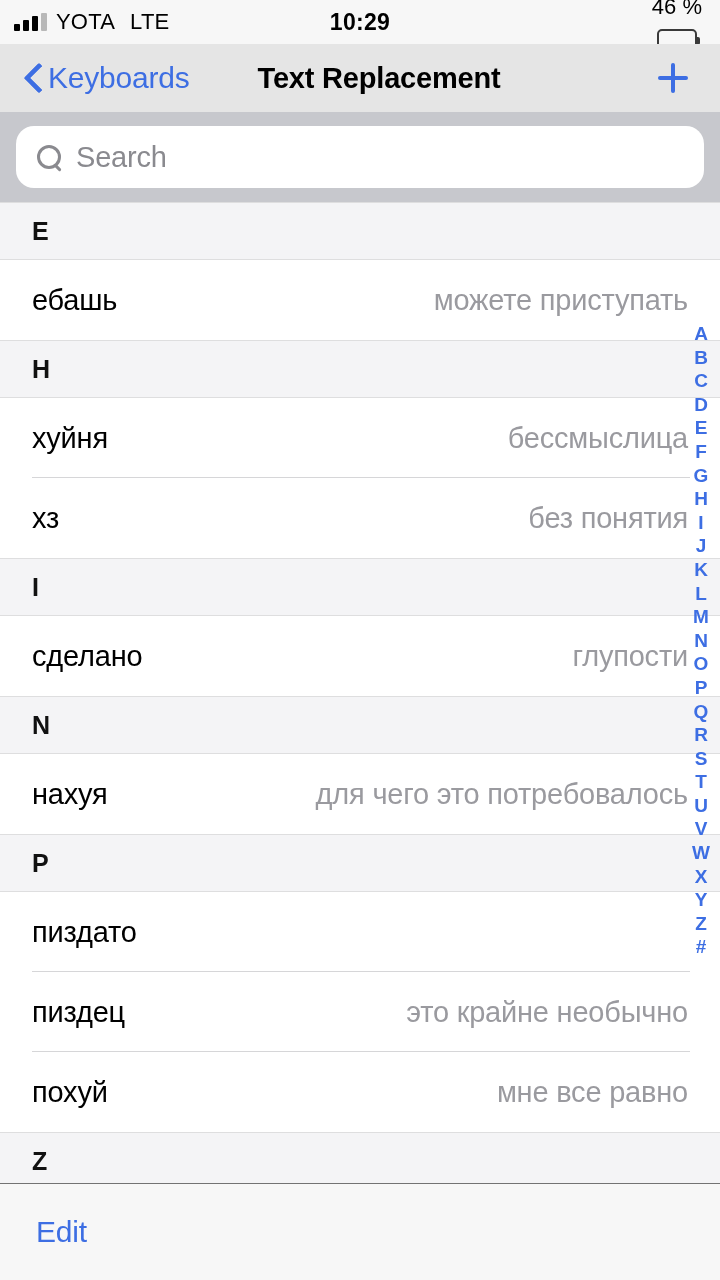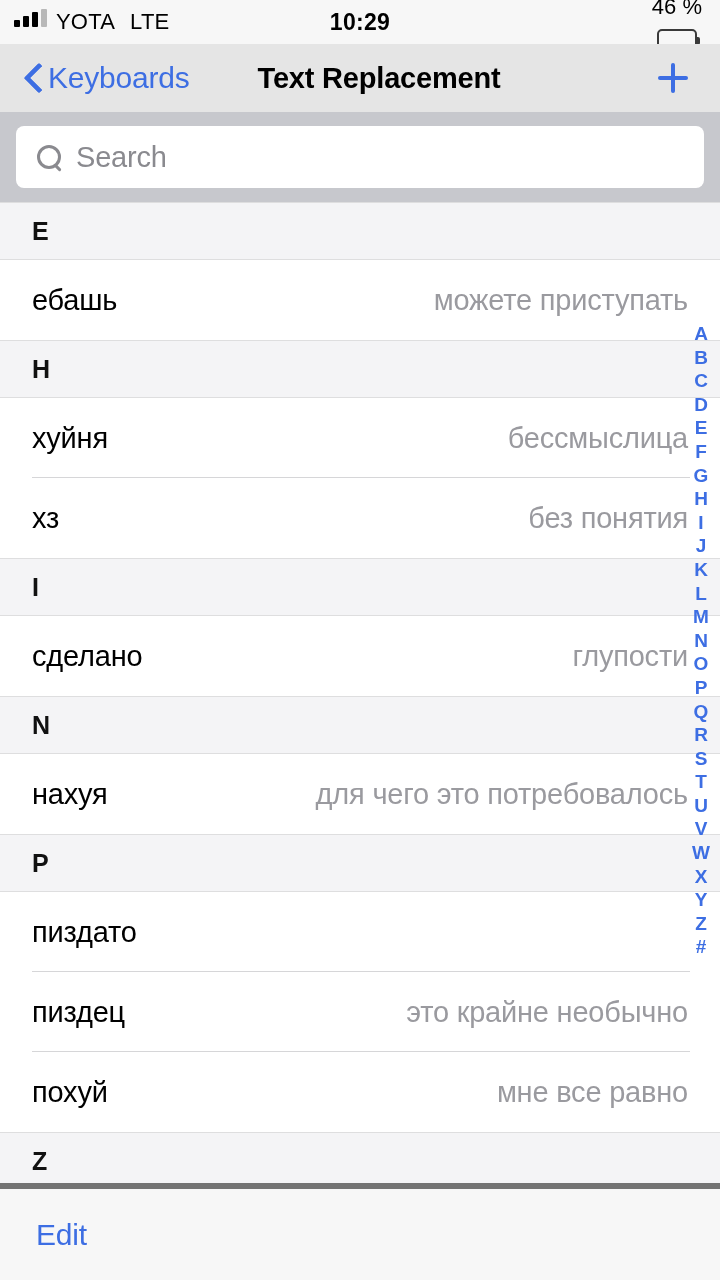--- a/index.html
+++ b/index.html
@@ -13,21 +13,21 @@
   #app { position:relative; width:720px; height:1280px; background:#ffffff; }
 
   
   .statusbar{
     height:44px; width:100%;
     display:flex; align-items:center;
     padding:0 18px 0 14px;
     background:#f7f7f7;
     position:relative;
   }
-  .sb-left{ display:flex; gap:9px; }
+  .sb-left{ display:flex; align-items:center; gap:9px; }
   .bars{ display:flex; align-items:flex-end; gap:3px; height:18px; }
   .bars i{ display:block; width:6px; background:#000; border-radius:1px; }
   .bars i:nth-child(1){ height:7px; }
   .bars i:nth-child(2){ height:11px; }
   .bars i:nth-child(3){ height:15px; }
   .bars i:nth-child(4){ height:18px; background:#b8b8b8; }
   .carrier{ font-size:22px; color:#000; letter-spacing:.2px; }
   .netmode{ font-size:22px; color:#000; letter-spacing:.2px; margin-left:6px; }
   .sb-center{
     position:absolute; left:0; right:0; text-align:center;
@@ -65,21 +65,21 @@
   .add-btn{ margin-left:auto; width:46px; height:46px; position:relative; cursor:pointer; }
   .add-btn:before, .add-btn:after{
     content:""; position:absolute; background:#3d6ee3; border-radius:2px;
   }
   .add-btn:before{ left:50%; top:8px; width:4px; height:30px; transform:translateX(-50%); }
   .add-btn:after{ top:50%; left:8px; height:4px; width:30px; transform:translateY(-50%); }
 
   
   .searchwrap{ background:#c7c8cd; padding:14px 16px 14px 16px; }
   .searchbar{
-    height:62px; background:#fff; border-radius:8px;
+    height:62px; background:#fff; border-radius:18px;
     display:flex; align-items:center; gap:14px; padding:0 20px;
   }
   .search-icon{ width:26px; height:26px; position:relative; flex:none; }
   .search-icon:before{
     content:""; position:absolute; left:1px; top:1px; width:18px; height:18px;
     border:3px solid #8a8a8f; border-radius:50%;
   }
   .search-icon:after{
     content:""; position:absolute; right:0px; bottom:1px; width:9px; height:3px;
     background:#8a8a8f; transform:rotate(45deg); border-radius:2px;
@@ -109,21 +109,21 @@
     width:30px; display:flex; flex-direction:column; align-items:center;
     z-index:5;
   }
   .index span{
     font-size:19px; font-weight:bold; color:#3d6ee3; line-height:23.6px; cursor:pointer;
   }
 
   
   .footer{
     position:absolute; left:0; bottom:0; width:100%; height:97px;
-    background:#f7f7f7; border-top:6px solid #737373;
+    background:#f7f7f7; border-top:1px solid #737373;
     display:flex; align-items:center; padding-left:36px;
   }
   .edit-btn{ font-size:30px; color:#3d6ee3; cursor:pointer; letter-spacing:-.2px; }
   .list-gap{ height:30px; background:#fff; }
 </style>
 </head>
 <body>
 
 <div id="app">
 

